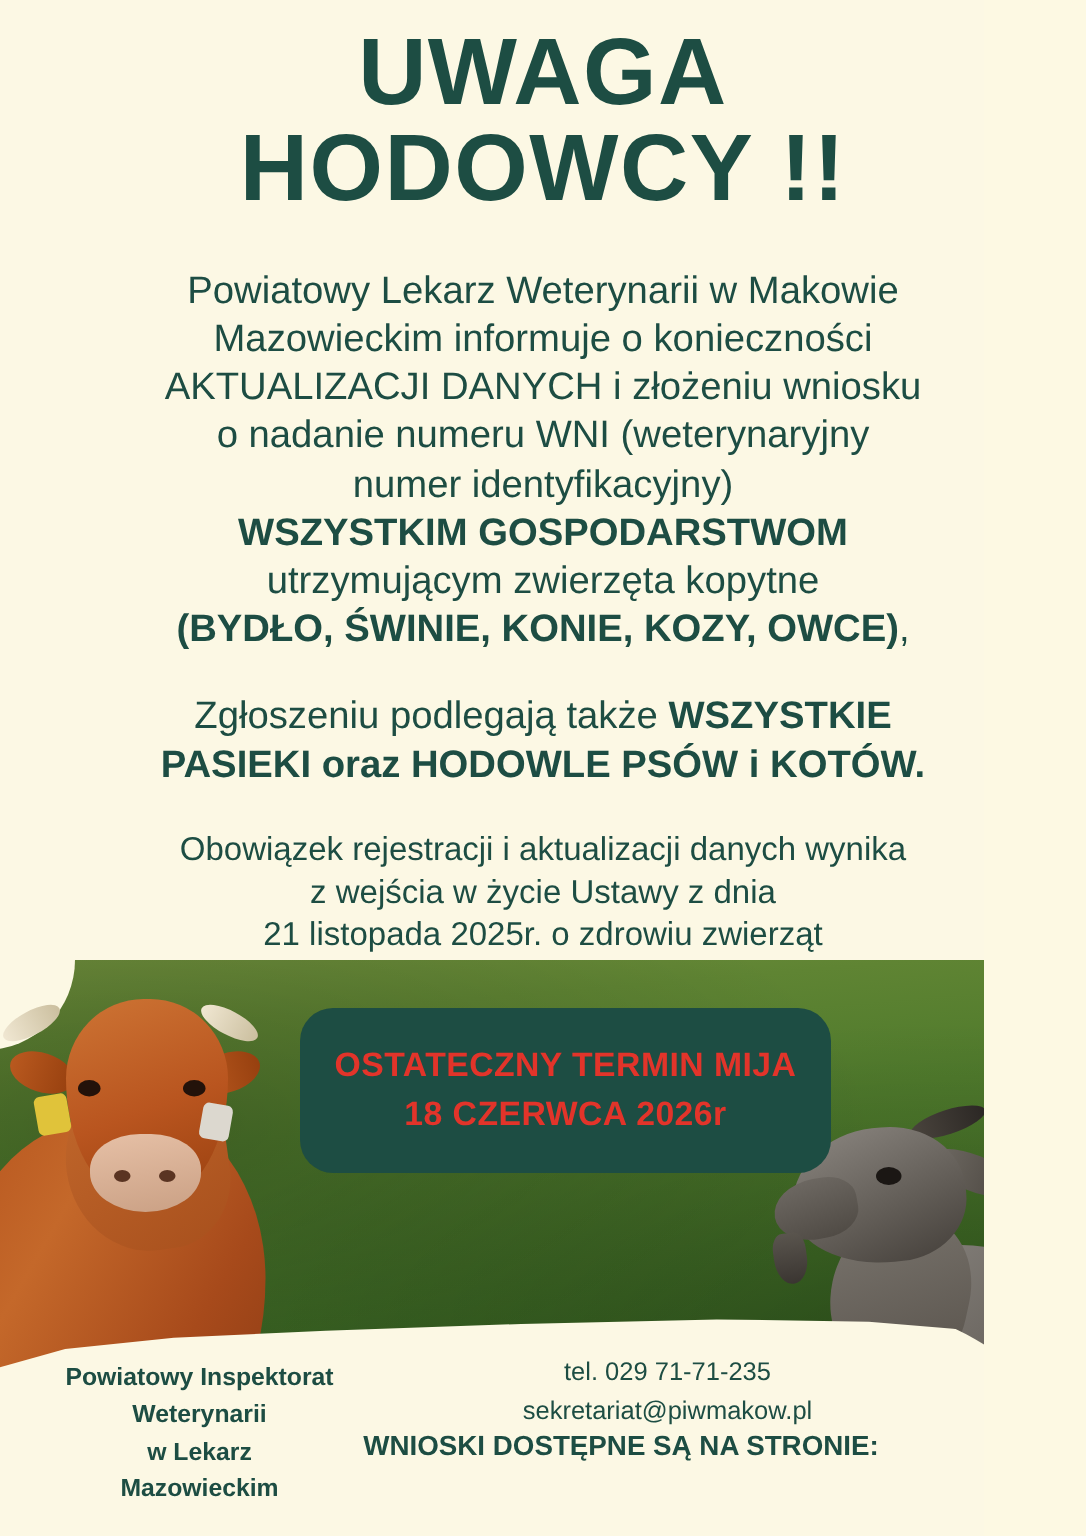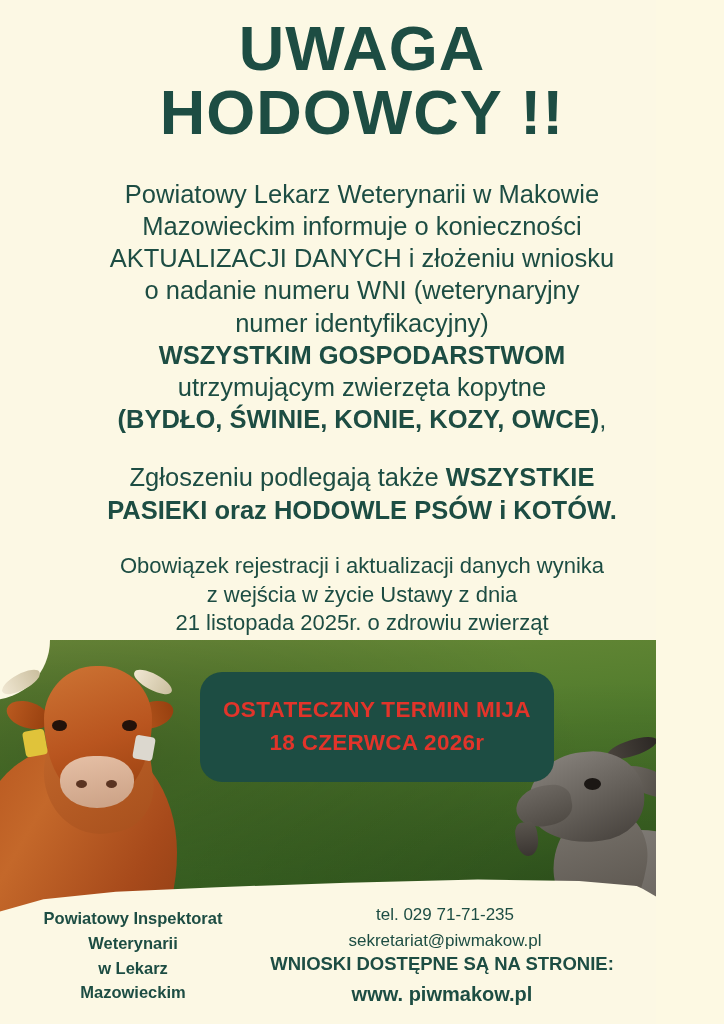--- a/index.html
+++ b/index.html
@@ -317,21 +317,21 @@
     left: 250px;
     top: 30px;
     width: 390px;
     text-align: center;
     color: #1d4d43;
     font-size: 17px;
     line-height: 1.5;
   }
   .apps {
     position:absolute;
-    left: 232px;
+    left: 204px;
     top: 78px;
     width: 420px;
     text-align: center;
     color: #1d4d43;
     font-weight: bold;
     font-size: 18.5px;
     line-height: 1.55;
   }
   .apps .site { font-size: 20px; }
 </style>
@@ -421,17 +421,16 @@
       <span>Mazowieckim</span>
     </div>
 
     <div class="contact">
       <span>tel.  029 71-71-235</span><br>
       <span>sekretariat@piwmakow.pl</span>
     </div>
 
     <div class="apps">
       <span>WNIOSKI DOSTĘPNE SĄ NA STRONIE:</span><br>
-      <span class="site">www. piwmakow.pl</span>
     </div>
   </div>
 
 </div>
 
 </body></html>

